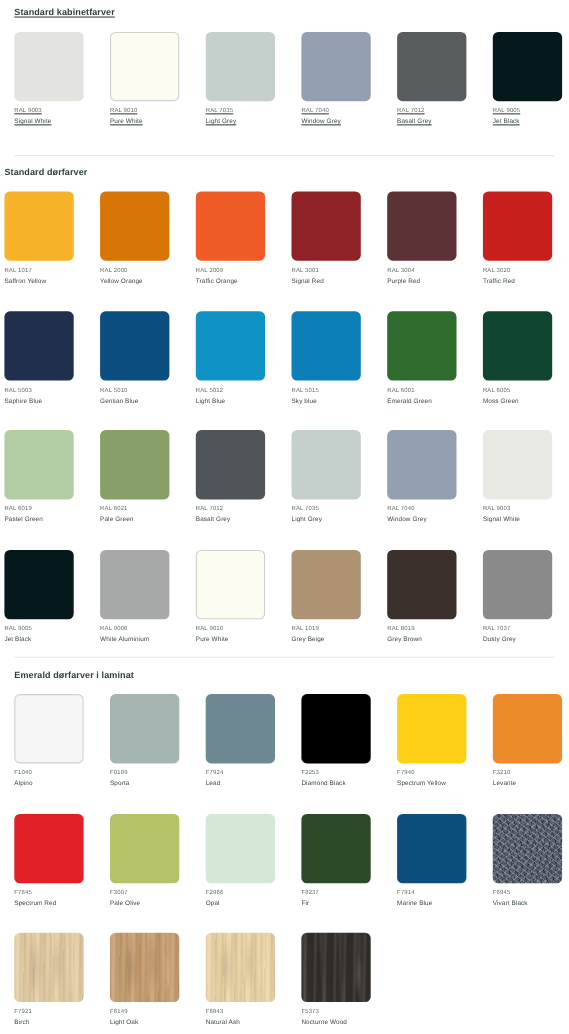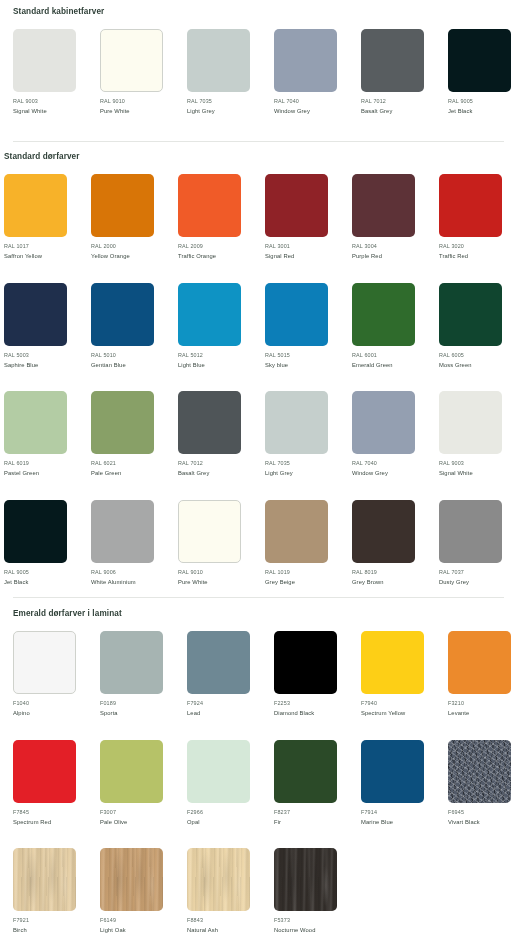--- a/index.html
+++ b/index.html
@@ -112,21 +112,21 @@
       repeating-linear-gradient(72deg, rgba(0,0,0,0.30) 0 1px, rgba(0,0,0,0) 1px 6px),
       repeating-linear-gradient(-78deg, rgba(0,0,0,0.26) 0 1px, rgba(0,0,0,0) 1px 5px),
       repeating-linear-gradient(11deg, rgba(255,255,255,0.10) 0 1px, rgba(0,0,0,0) 1px 7px);
   }
 </style>
 </head>
 <body>
 
 <div class="page">
 
-  <div class="section" style="position:absolute; left:13px; top:8px; width:491px;">
+  <div class="section" style="position:absolute; left:13px; top:8px; width:491px;text-decoration:underline;">
     <div class="section-title">Standard kabinetfarver</div>
     <div class="grid" style="margin-top:13px;">
         <div class="swatch-cell">
           <div class="chip" style="background: rgb(227, 228, 224);"></div>
           <div class="chip-label">
             <span class="chip-code">RAL 9003</span>
             <span class="chip-name">Signal White</span>
           </div>
         </div>
         <div class="swatch-cell">

